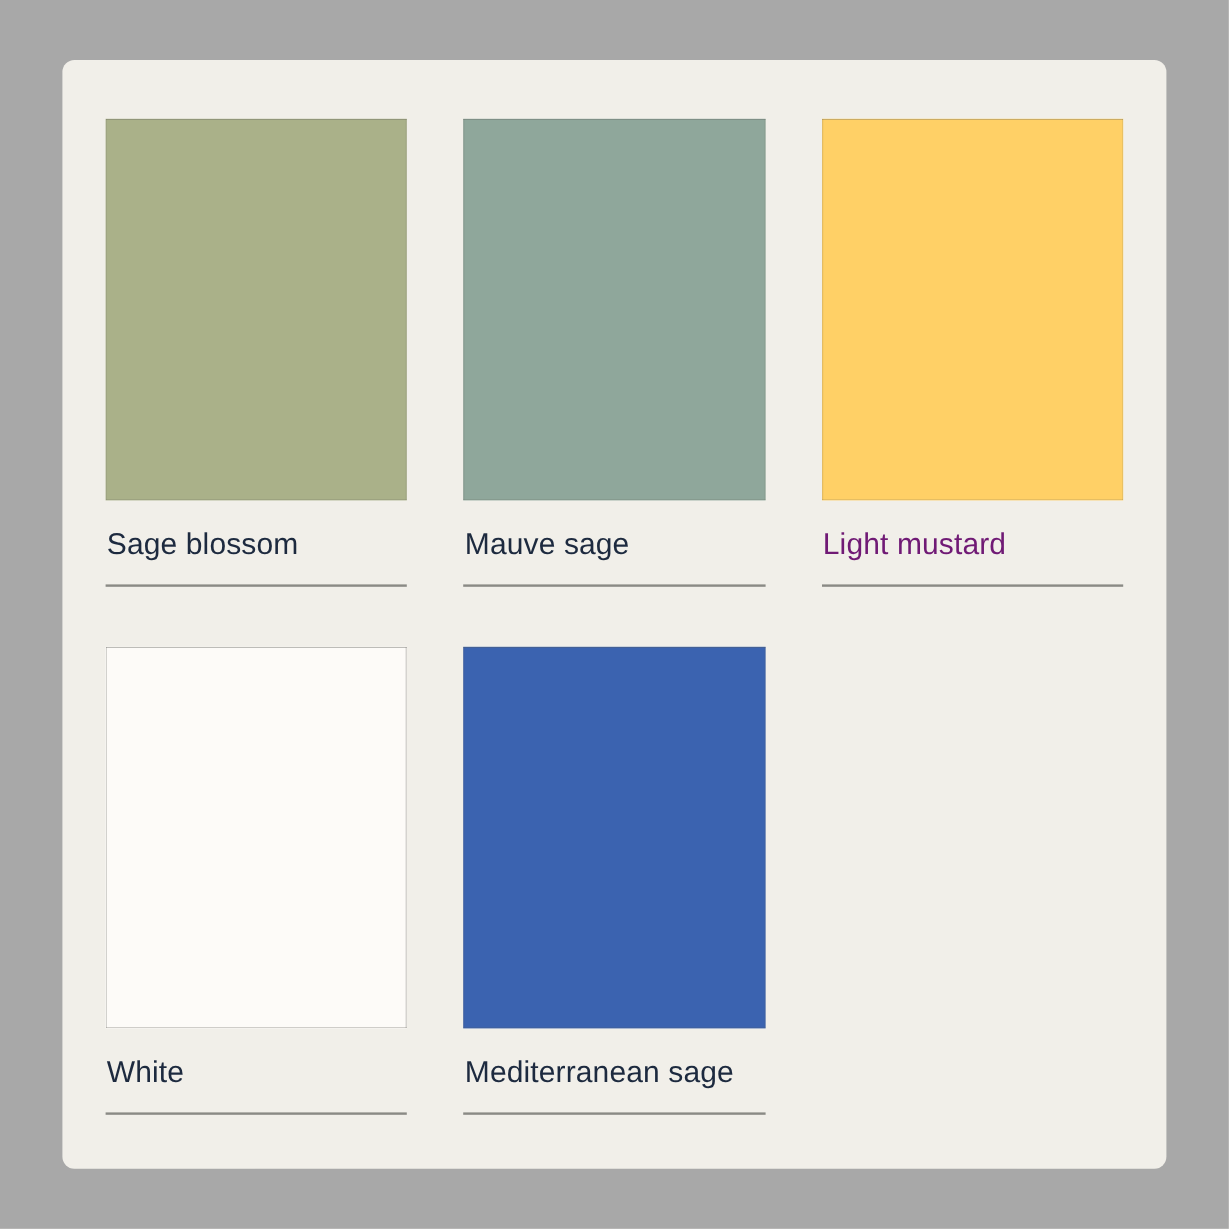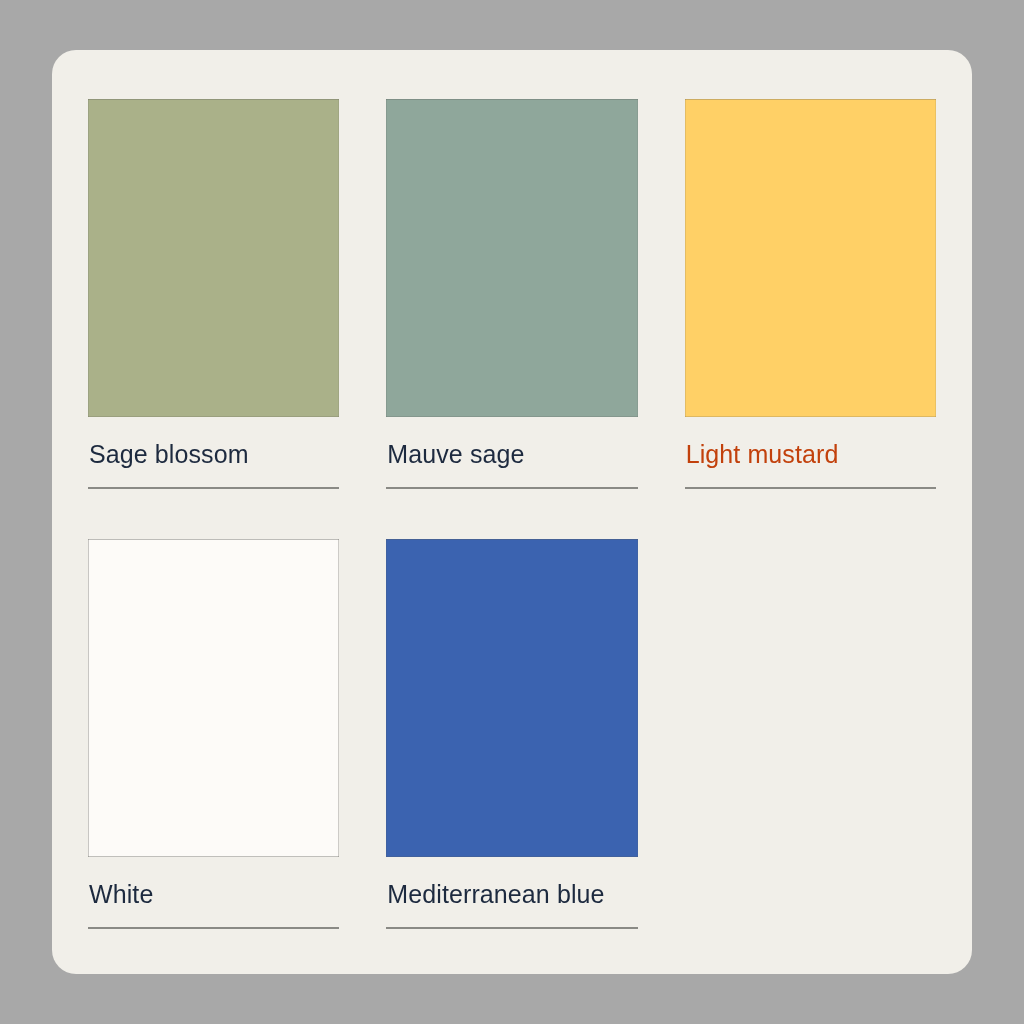--- a/index.html
+++ b/index.html
@@ -15,21 +15,21 @@
     overflow: hidden;
   }
 
   #palette-card {
     position: absolute;
     left: 52px;
     top: 50px;
     width: 920px;
     height: 924px;
     background: #f1efe9;
-    border-radius: 24px;
+    border-radius: 10px;
     box-sizing: border-box;
   }
 
   #swatch-grid {
     position: absolute;
     left: 36px;
     top: 49px;
     width: 848px;
     height: 830px;
     display: grid;
@@ -95,30 +95,30 @@
 
     <div class="swatch-cell">
       <div class="swatch-chip" style="background-color: rgb(143, 167, 155);"></div>
       <div class="swatch-label" style="color: rgb(29, 42, 63);">Mauve sage</div>
       <div class="swatch-rule" style="background-color: rgb(138, 138, 133);"></div>
     </div>
 
 
     <div class="swatch-cell">
       <div class="swatch-chip" style="background-color: rgb(255, 208, 102);"></div>
-      <div class="swatch-label" style="color: #c2410c;">Light mustard</div>
+      <div class="swatch-label" style="color: #701a75;">Light mustard</div>
       <div class="swatch-rule" style="background-color: rgb(138, 138, 133);"></div>
     </div>
 
     <div class="swatch-cell">
       <div class="swatch-chip light-chip" style="background-color: rgb(253, 251, 248);"></div>
       <div class="swatch-label" style="color: rgb(29, 42, 63);">White</div>
       <div class="swatch-rule" style="background-color: rgb(138, 138, 133);"></div>
     </div>
 
     <div class="swatch-cell">
       <div class="swatch-chip" style="background-color: rgb(59, 99, 176);"></div>
-      <div class="swatch-label" style="color: rgb(29, 42, 63);">Mediterranean blue</div>
+      <div class="swatch-label" style="color: rgb(29, 42, 63);">Mediterranean sage</div>
       <div class="swatch-rule" style="background-color: rgb(138, 138, 133);"></div>
     </div>
 
   </div>
 </div>
 
 </body></html>

